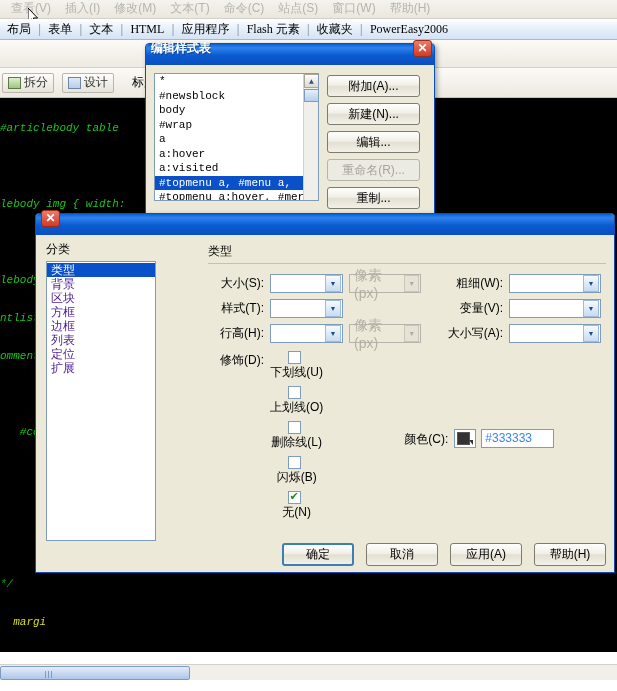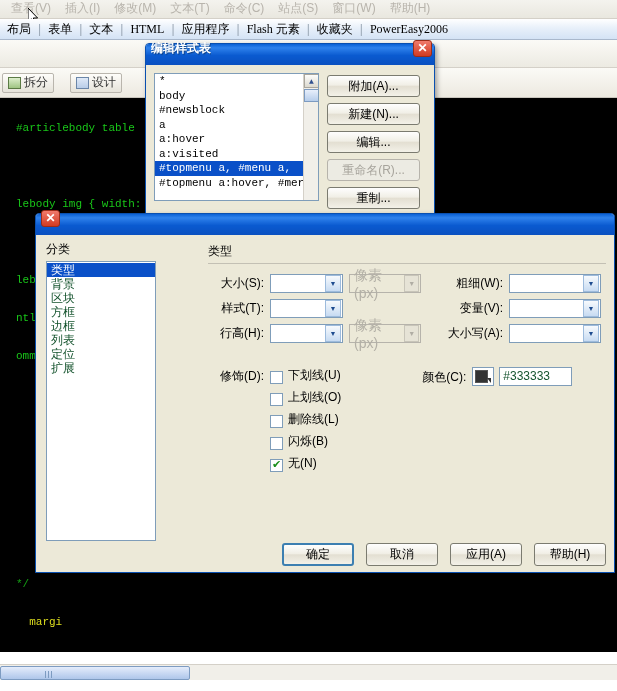--- a/index.html
+++ b/index.html
@@ -34,41 +34,41 @@
 
   .toolbar2 {
     position: absolute; left: 0; top: 40px; width: 617px; height: 28px;
     background: linear-gradient(#fbfaf6, #eceaE2);
     border-bottom: 1px solid #d4d0c8;
   }
   .doc-toolbar {
     position: absolute; left: 0; top: 68px; width: 617px; height: 30px;
     background: linear-gradient(#fbfaf6, #ece9e0);
     border-bottom: 1px solid #c9c5bd;
-    display: flex; align-items: center; padding-left: 2px; gap: 16px;
+    display: flex; align-items: center; padding-left: 2px; gap: 8px;
   }
   .tbbtn {
     border: 1px solid #b9b5ad; background: linear-gradient(#fefdfa,#e6e3da);
     height: 20px; display: flex; align-items: center; gap: 3px;
     padding: 0 5px; font-size: 12px; color: #333; border-radius: 2px;
   }
   .mini-ico { width: 13px; height: 12px; background: linear-gradient(#dfe9f7,#b9cde8); border: 1px solid #6b86a8; display:inline-block; }
   .mini-ico.green { background: linear-gradient(#ddeecc,#9fc483); border-color:#5b7a44; }
   .title-label { font-size: 12px; color: #000; margin-left: 10px; }
 
   
   .code-view {
     position: absolute; left: 0; top: 98px; width: 617px; height: 554px;
     background: #000000;
     font-family: "Liberation Mono", "DejaVu Sans Mono", monospace;
     font-size: 11px; line-height: 19px;
     color: #00d000; overflow: hidden; white-space: pre;
     padding-top: 2px;
   }
-  .code-view .ln { padding-left: 16px; height: 19px; }
+  .code-view .ln { padding-left: 0px; height: 19px; font-style: italic; }
   .c-green { color: #19c719; }
   .c-yellow { color: #dede1e; }
   .c-gray { color: #14a014; }
 
   .code-hscroll {
     position: absolute; left: 0; top: 664px; width: 617px; height: 16px;
     background: #f1efe9; border-top: 1px solid #d4d0c8;
   }
   .code-hscroll .thumb {
     position: absolute; left: 0; top: 1px; width: 190px; height: 14px;
@@ -126,21 +126,21 @@
 
   
   #dlg-cssdef { left: 35px; top: 213px; width: 580px; height: 360px; }
   #dlg-cssdef .body { padding: 6px 8px 8px 8px; position: relative; height: 337px; }
 
   .section-label { font-size: 12px; color: #000; }
   .cat-list {
     position: absolute; left: 10px; top: 26px; width: 110px; height: 280px;
     background: #fff; border: 1px solid #7f9db9; overflow: hidden; padding-top: 1px;
   }
-  .cat-list .citem { height: 14px; line-height: 14px; font-size: 12px; padding-left: 4px; color:#14532d; white-space: nowrap; }
+  .cat-list .citem { height: 14px; line-height: 14px; font-size: 12px; padding-left: 4px; color:#4c1d95; white-space: nowrap; }
   .cat-list .citem.sel { background: #0a50c8; color: #fff; }
 
   .pane { position: absolute; left: 172px; top: 8px; right: 8px; }
   .pane-title { font-size: 12px; margin-bottom: 3px; }
   .hr { border-top: 1px solid #c3c0b4; margin: 0 0 10px 0; }
 
   .row { display: flex; align-items: center; margin-bottom: 6px; }
   .lbl { font-size: 12px; text-align: right; white-space: nowrap; color:#000; }
 
   .combo {
@@ -151,23 +151,23 @@
   .combo .arrow {
     width: 16px; height: 17px; margin: 0 1px 0 0;
     background: linear-gradient(#f7fafd,#c7dbf2); border: 1px solid #9dbbdc;
     display: flex; align-items: center; justify-content: center;
     font-size: 7px; color: #1d4b8f;
   }
   .combo.dis { background: #ece9d8; border-color: #b6b3ab; color: #a7a49c; justify-content: space-between; }
   .combo.dis .arrow { background: #e6e3d6; border-color: #c8c5b9; color: #b0ada4; }
   .combo.dis .txt { padding-left: 4px; font-size: 14px; color: #b3b0a6; }
 
-  .txtin { height: 19px; background: #fff; border: 1px solid #7f9db9; font-size: 12px; padding: 0 3px; line-height: 17px; color:#14532d; }
-
-  .cb-row { display: flex; align-items: flex-end; margin-bottom: 5px; }
+  .txtin { height: 19px; background: #fff; border: 1px solid #7f9db9; font-size: 12px; padding: 0 3px; line-height: 17px; color:#3b82f6; }
+
+  .cb-row { display: flex; align-items: center; margin-bottom: 5px; flex-direction: column; }
   .cbox { width: 13px; height: 13px; background: #fff; border: 1px solid #7f9db9; margin-right: 5px;
           display:flex; align-items:center; justify-content:center; }
   .cbox.checked::after { content: "✔"; color: #1b8f1b; font-size: 11px; line-height: 1; transform: translateY(-1px); }
 
   .color-swatch { width: 22px; height: 19px; border: 1px solid #7f9db9; background: #fff;
                   display: flex; align-items: center; position: relative; }
   .color-swatch .sw { width: 13px; height: 13px; background: #333; margin-left: 2px; border: 1px solid #555; }
   .color-swatch .tri { position:absolute; right: 2px; bottom: 2px; width:0;height:0;
                        border-left: 4px solid transparent; border-right: 0 solid transparent; border-top: 5px solid #333; }
 
@@ -269,22 +269,23 @@
   <div class="dlg" id="dlg-stylesheet">
     <div class="dlg-title">
       <span class="ttl">编辑样式表</span>
       <span class="xbtn">
           <span>✕</span>
         </span>
     </div>
     <div class="body">
       <div class="list-box">
         <div class="item">*</div>
+        <div class="item">#newsblock</div>
         <div class="item">body</div>
-        <div class="item">#newsblock</div>
+        <div class="item">#wrap</div>
         <div class="item">a</div>
         <div class="item">a:hover</div>
         <div class="item">a:visited</div>
         <div class="item sel">#topmenu a, #menu a,</div>
         <div class="item">#topmenu a:hover, #mer</div>
         <div class="vscroll">
           <div class="up">▲</div>
           <div class="thumb"></div>
         </div>
       </div>
@@ -365,21 +366,21 @@
             <span class="txt">像素 (px)</span>
             <span class="arrow">▼</span>
           </div>
           <div class="lbl" style="width:60px;margin-left:22px;">大小写(A):</div>
           <div class="combo" style="width:92px;margin-left:6px;">
             <span style="flex:1;padding-left:4px;"></span>
             <span class="arrow">▼</span>
           </div>
         </div>
 
-        <div style="display:flex;margin-top:24px;">
+        <div style="display:flex;margin-top:8px;">
           <div class="lbl" style="width:56px;padding-top:1px;">修饰(D):</div>
           <div style="margin-left:6px;">
             <div class="cb-row">
               <span class="cbox"></span>
               <span>下划线(U)</span>
             </div>
             <div class="cb-row">
               <span class="cbox"></span>
               <span>上划线(O)</span>
             </div>
@@ -389,21 +390,21 @@
             </div>
             <div class="cb-row">
               <span class="cbox"></span>
               <span>闪烁(B)</span>
             </div>
             <div class="cb-row">
               <span class="cbox checked"></span>
               <span>无(N)</span>
             </div>
           </div>
-          <div style="display:flex;align-items:flex-start;margin-left:73px;">
+          <div style="display:flex;align-items:center;margin-left:73px;">
             <div class="lbl" style="width:52px;padding-top:2px;">颜色(C):</div>
             <div class="color-swatch" style="margin-left:6px;">
               <span class="sw"></span>
               <span class="tri"></span>
             </div>
             <div class="txtin" style="width:73px;margin-left:5px;">#333333</div>
           </div>
         </div>
 
       </div>

